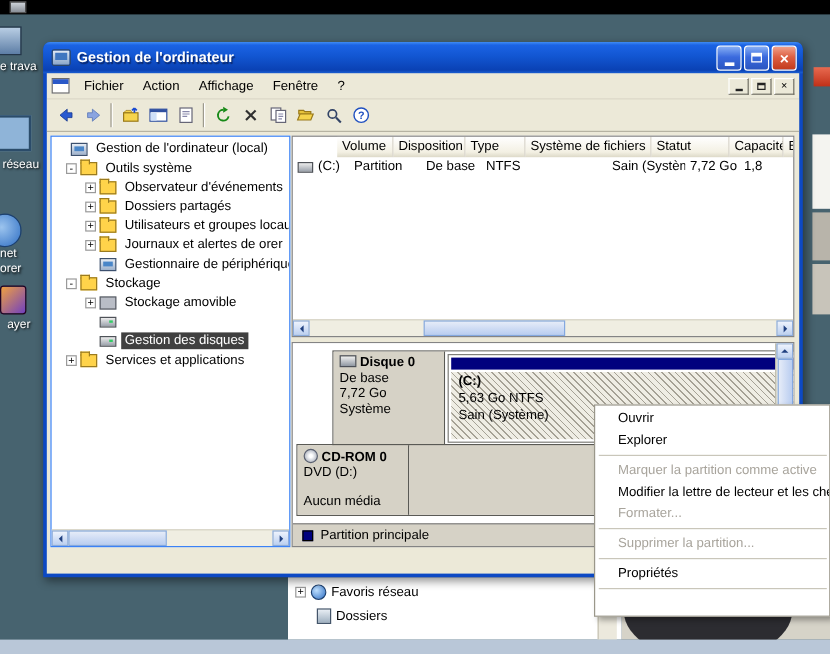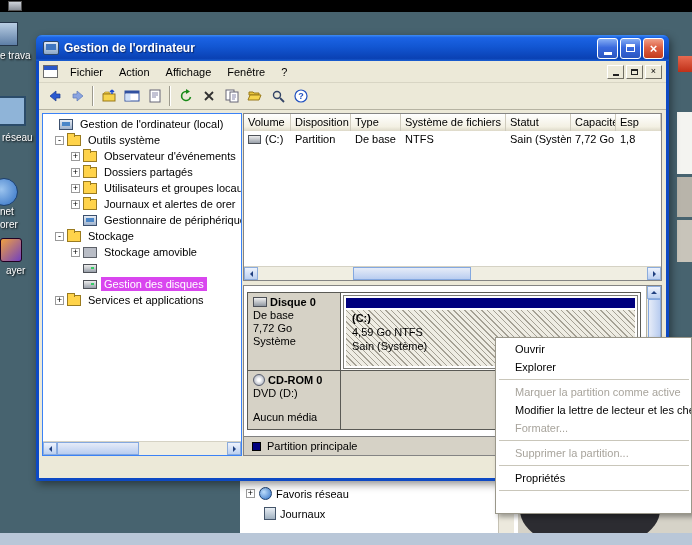--- a/index.html
+++ b/index.html
@@ -76,46 +76,46 @@
   .tgl.none { border-color:transparent; background:transparent; }
   .tico { width:14px; height:11px; margin-right:4px; flex:none; position:relative; }
   .ic-folder { background:#ffd34a; border:1px solid #9a7b20; }
   .ic-folder::before { content:""; position:absolute; left:-1px; top:-3px; width:6px; height:3px; background:#ffd34a; border:1px solid #9a7b20; border-bottom:none; }
   .ic-computer { background:linear-gradient(#e6ecf4,#9fb2cc); border:1px solid #3c506e; }
   .ic-computer::after { content:""; position:absolute; left:2px; top:2px; right:2px; bottom:3px; background:#4a86c8; }
   .ic-disk { background:linear-gradient(#ececec,#99a0aa); border:1px solid #4e5258; height:9px; margin-top:1px; }
   .ic-disk::after { content:""; position:absolute; right:2px; top:2px; width:3px; height:2px; background:#3c6; }
   .ic-tape { background:#b9bdc6; border:1px solid #5c6068; }
   .tlabel { padding:1px 3px; overflow:hidden; }
-  .tlabel.sel { background:#d946ef; color:#fff; }
+  .tlabel.sel { background:#404040; color:#fff; }
 
   
   .sb-track-h { position:absolute; left:0; right:0; bottom:0; height:14px; background:#f0eee2; border-top:1px solid #d5d2c4; display:flex; align-items:center; }
   .sb-btn { width:14px; height:13px; background:linear-gradient(#eef3fd,#bcd0f0); border:1px solid #8cacdc; flex:none; display:flex; align-items:center; justify-content:center; }
   .sb-thumb-h { height:13px; background:linear-gradient(#e6ecf8,#b9cdf0); border:1px solid #84a8e0; flex:none; }
   .arr { width:0; height:0; border:3px solid transparent; }
   .arr.l { border-right-color:#204080; margin-left:-3px; }
   .arr.r { border-left-color:#204080; margin-right:-3px; }
   .arr.u { border-bottom-color:#204080; margin-top:-3px; }
   .arr.d { border-top-color:#204080; margin-bottom:-3px; }
 
   
   .list { position:absolute; left:204px; top:52px; width:419px; height:168px; background:#fff; border:1px solid #848484; overflow:hidden; }
-  .lheader { display:flex; height:17px; }
+  .lheader { display:flex; height:17px;padding-left:37px; }
   .hcell { background:linear-gradient(#ffffff,#f3f0e3 75%,#ddd9c8); border-right:1px solid #cfcbbd; padding:2px 4px; white-space:nowrap; overflow:hidden; flex:none; }
   .lrow { display:flex; height:16px; align-items:center; }
   .lcell { padding:0 4px; white-space:nowrap; overflow:hidden; flex:none; display:flex; align-items:center; }
   .vico { width:13px; height:9px; background:linear-gradient(#ececec,#99a0aa); border:1px solid #4e5258; margin-right:4px; flex:none; }
   .c0{width:47px}.c1{width:60px}.c2{width:50px}.c3{width:105px}.c4{width:65px}.c5{width:45px}.c6{flex:1 1 auto}
 
   
   .bottompane { position:absolute; left:204px; top:224px; width:419px; height:171px; background:#fff; border:1px solid #848484; overflow:hidden; }
   .graph { position:absolute; left:0; top:0; width:402px; height:150px; background:#fff; }
   .drow { position:absolute; left:3px; width:394px; border:1px solid #5a5a55; display:flex; }
-  .drow0 { top:6px; height:80px; }
+  .drow0 { top:6px; height:80px;margin-left:30px; }
   .drow1 { top:84px; height:60px; }
   .dlabel { width:93px; background:#d6d2c6; border-right:1px solid #5a5a55; padding:3px 5px; line-height:13px; flex:none; overflow:hidden; }
   .dname { font-weight:bold; white-space:nowrap; }
   .dico { display:inline-block; width:14px; height:10px; margin-right:3px; vertical-align:-1px; background:linear-gradient(#f0f0f0,#9098a2); border:1px solid #4c5058; }
   .cdico { display:inline-block; width:12px; height:12px; margin-right:3px; vertical-align:-2px; border-radius:50%;
            background:radial-gradient(circle,#fff 18%,#c8ccd4 60%,#9aa0ae); border:1px solid #5a6070; }
   .dright { flex:1; position:relative; background:#fff; }
   .dright.gray { background:#d6d2c6; }
   .prt { position:absolute; left:2px; top:2px; right:2px; bottom:2px; border:1px solid #7d7d78; background:#fff; }
   .pstripe { height:10px; margin:2px; background:#00007e; }
@@ -169,21 +169,21 @@
   <div class="abs bstrip"></div>
 
   <div class="abs bgwin">
     <div class="bgrow" style="left:6px;top:6px;">
       <span class="plusbox">+</span>
       <span class="ico-globe"></span>
       <span>Favoris réseau</span>
     </div>
     <div class="bgrow" style="left:24px;top:26px;">
       <span class="ico-bin"></span>
-      <span>Journaux</span>
+      <span>Dossiers</span>
     </div>
     <div class="bgscroll">
       <div class="bgthumb"></div>
     </div>
   </div>
 
   <div class="abs mmc">
 
     <div class="titlebar">
       <div class="title-ico"></div>
@@ -405,21 +405,21 @@
               <div class="dname"><span class="dico"></span><b>Disque 0</b></div>
               <div>De base</div>
               <div>7,72 Go</div>
               <div>Système</div>
             </div>
             <div class="dright">
               <div class="prt">
                 <div class="pstripe"></div>
                 <div class="pbody">
                   <div class="pline b">(C:)</div>
-                  <div class="pline">4,59 Go NTFS</div>
+                  <div class="pline">5,63 Go NTFS</div>
                   <div class="pline">Sain (Système)</div>
                 </div>
               </div>
             </div>
           </div>
 
           <div class="drow drow1">
             <div class="dlabel">
               <div class="dname"><span class="cdico"></span><b>CD-ROM 0</b></div>
               <div>DVD (D:)</div>

